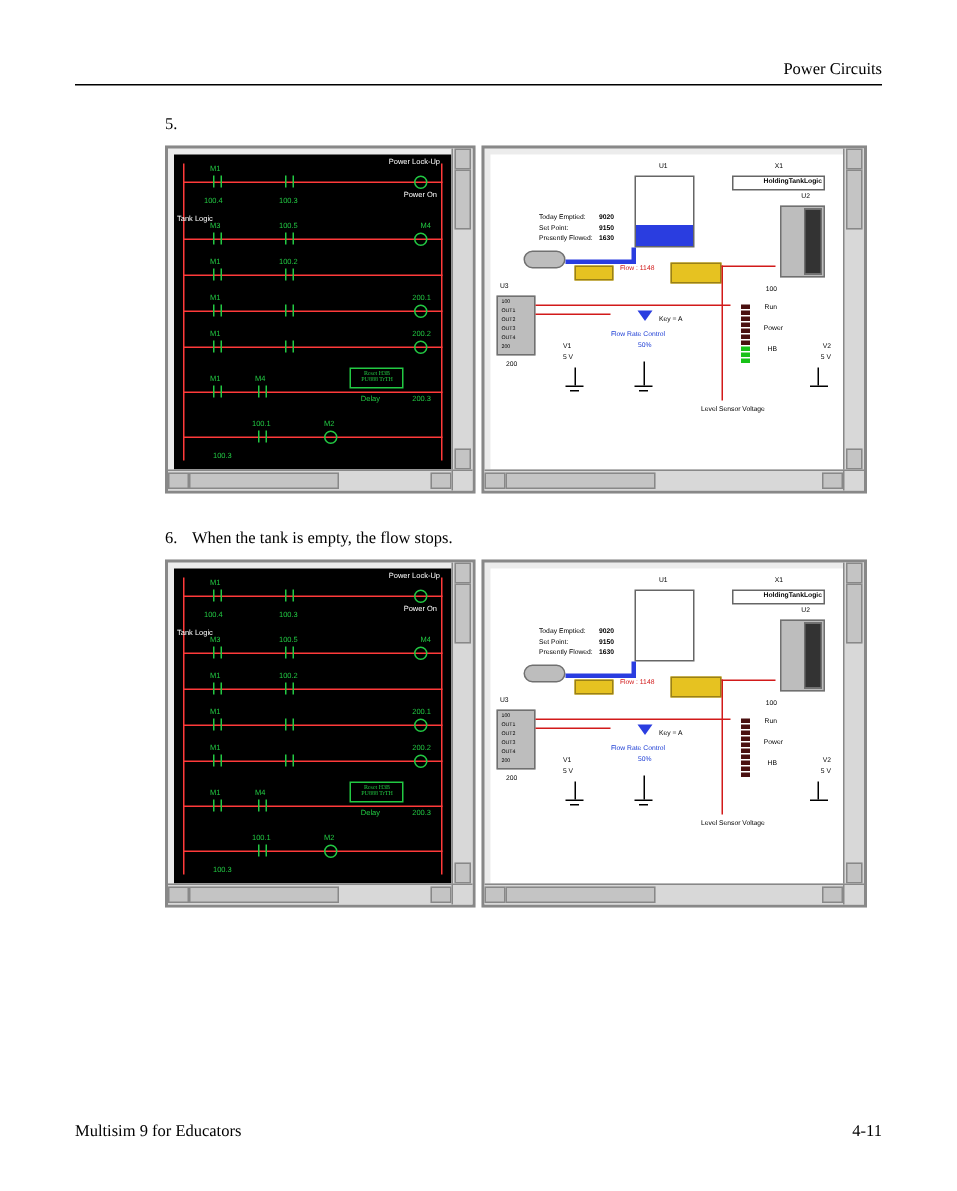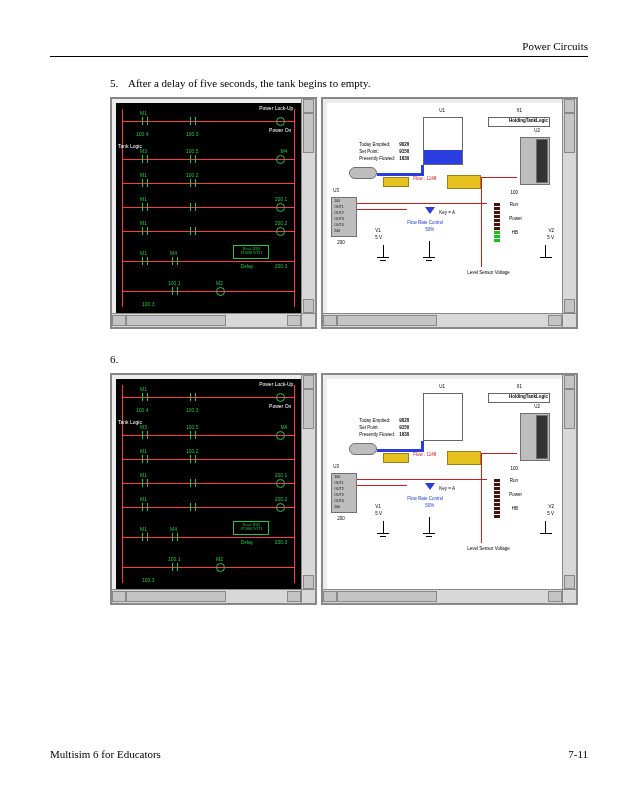--- a/index.html
+++ b/index.html
@@ -105,21 +105,20 @@
 </head>
 <body>
 
 <div class="header-right">Power Circuits</div>
 <hr class="hr-line">
 
 <div class="content">
 
   <div class="step">
     <span class="step-num">5.</span>
-    <span>After a delay of five seconds, the tank begins to empty.</span>
   </div>
 
   <div class="figure-pair">
 
     <div class="panel ladder-panel">
       <div class="ladder-inner">
         <div class="l-rail-l"></div>
           <div class="l-rail-r"></div>
         <div class="l-label" style="right:8px;top:2px">Power Lock-Up</div>
         <div class="l-label" style="left:2px;top:40px">Tank Logic</div>
@@ -280,20 +279,21 @@
         </div>
       <div class="hscroll">
           <div class="hthumb"></div>
         </div>
       <div class="corner"></div>
     </div>
   </div>
 
   <div class="step">
     <span class="step-num">6.</span>
+    <span>When the tank is empty, the flow stops.</span>
   </div>
 
   <div class="figure-pair">
 
     <div class="panel ladder-panel">
       <div class="ladder-inner">
         <div class="l-rail-l"></div>
           <div class="l-rail-r"></div>
         <div class="l-label" style="right:8px;top:2px">Power Lock-Up</div>
         <div class="l-label" style="left:2px;top:40px">Tank Logic</div>
@@ -433,15 +433,15 @@
       <div class="hscroll">
           <div class="hthumb"></div>
         </div>
       <div class="corner"></div>
     </div>
   </div>
 
 </div>
 
 <div class="footer">
-  <span>Multisim 6 for Educators</span>
-  <span>7-11</span>
+  <span>Multisim 9 for Educators</span>
+  <span>4-11</span>
 </div>
 
 </body></html>

